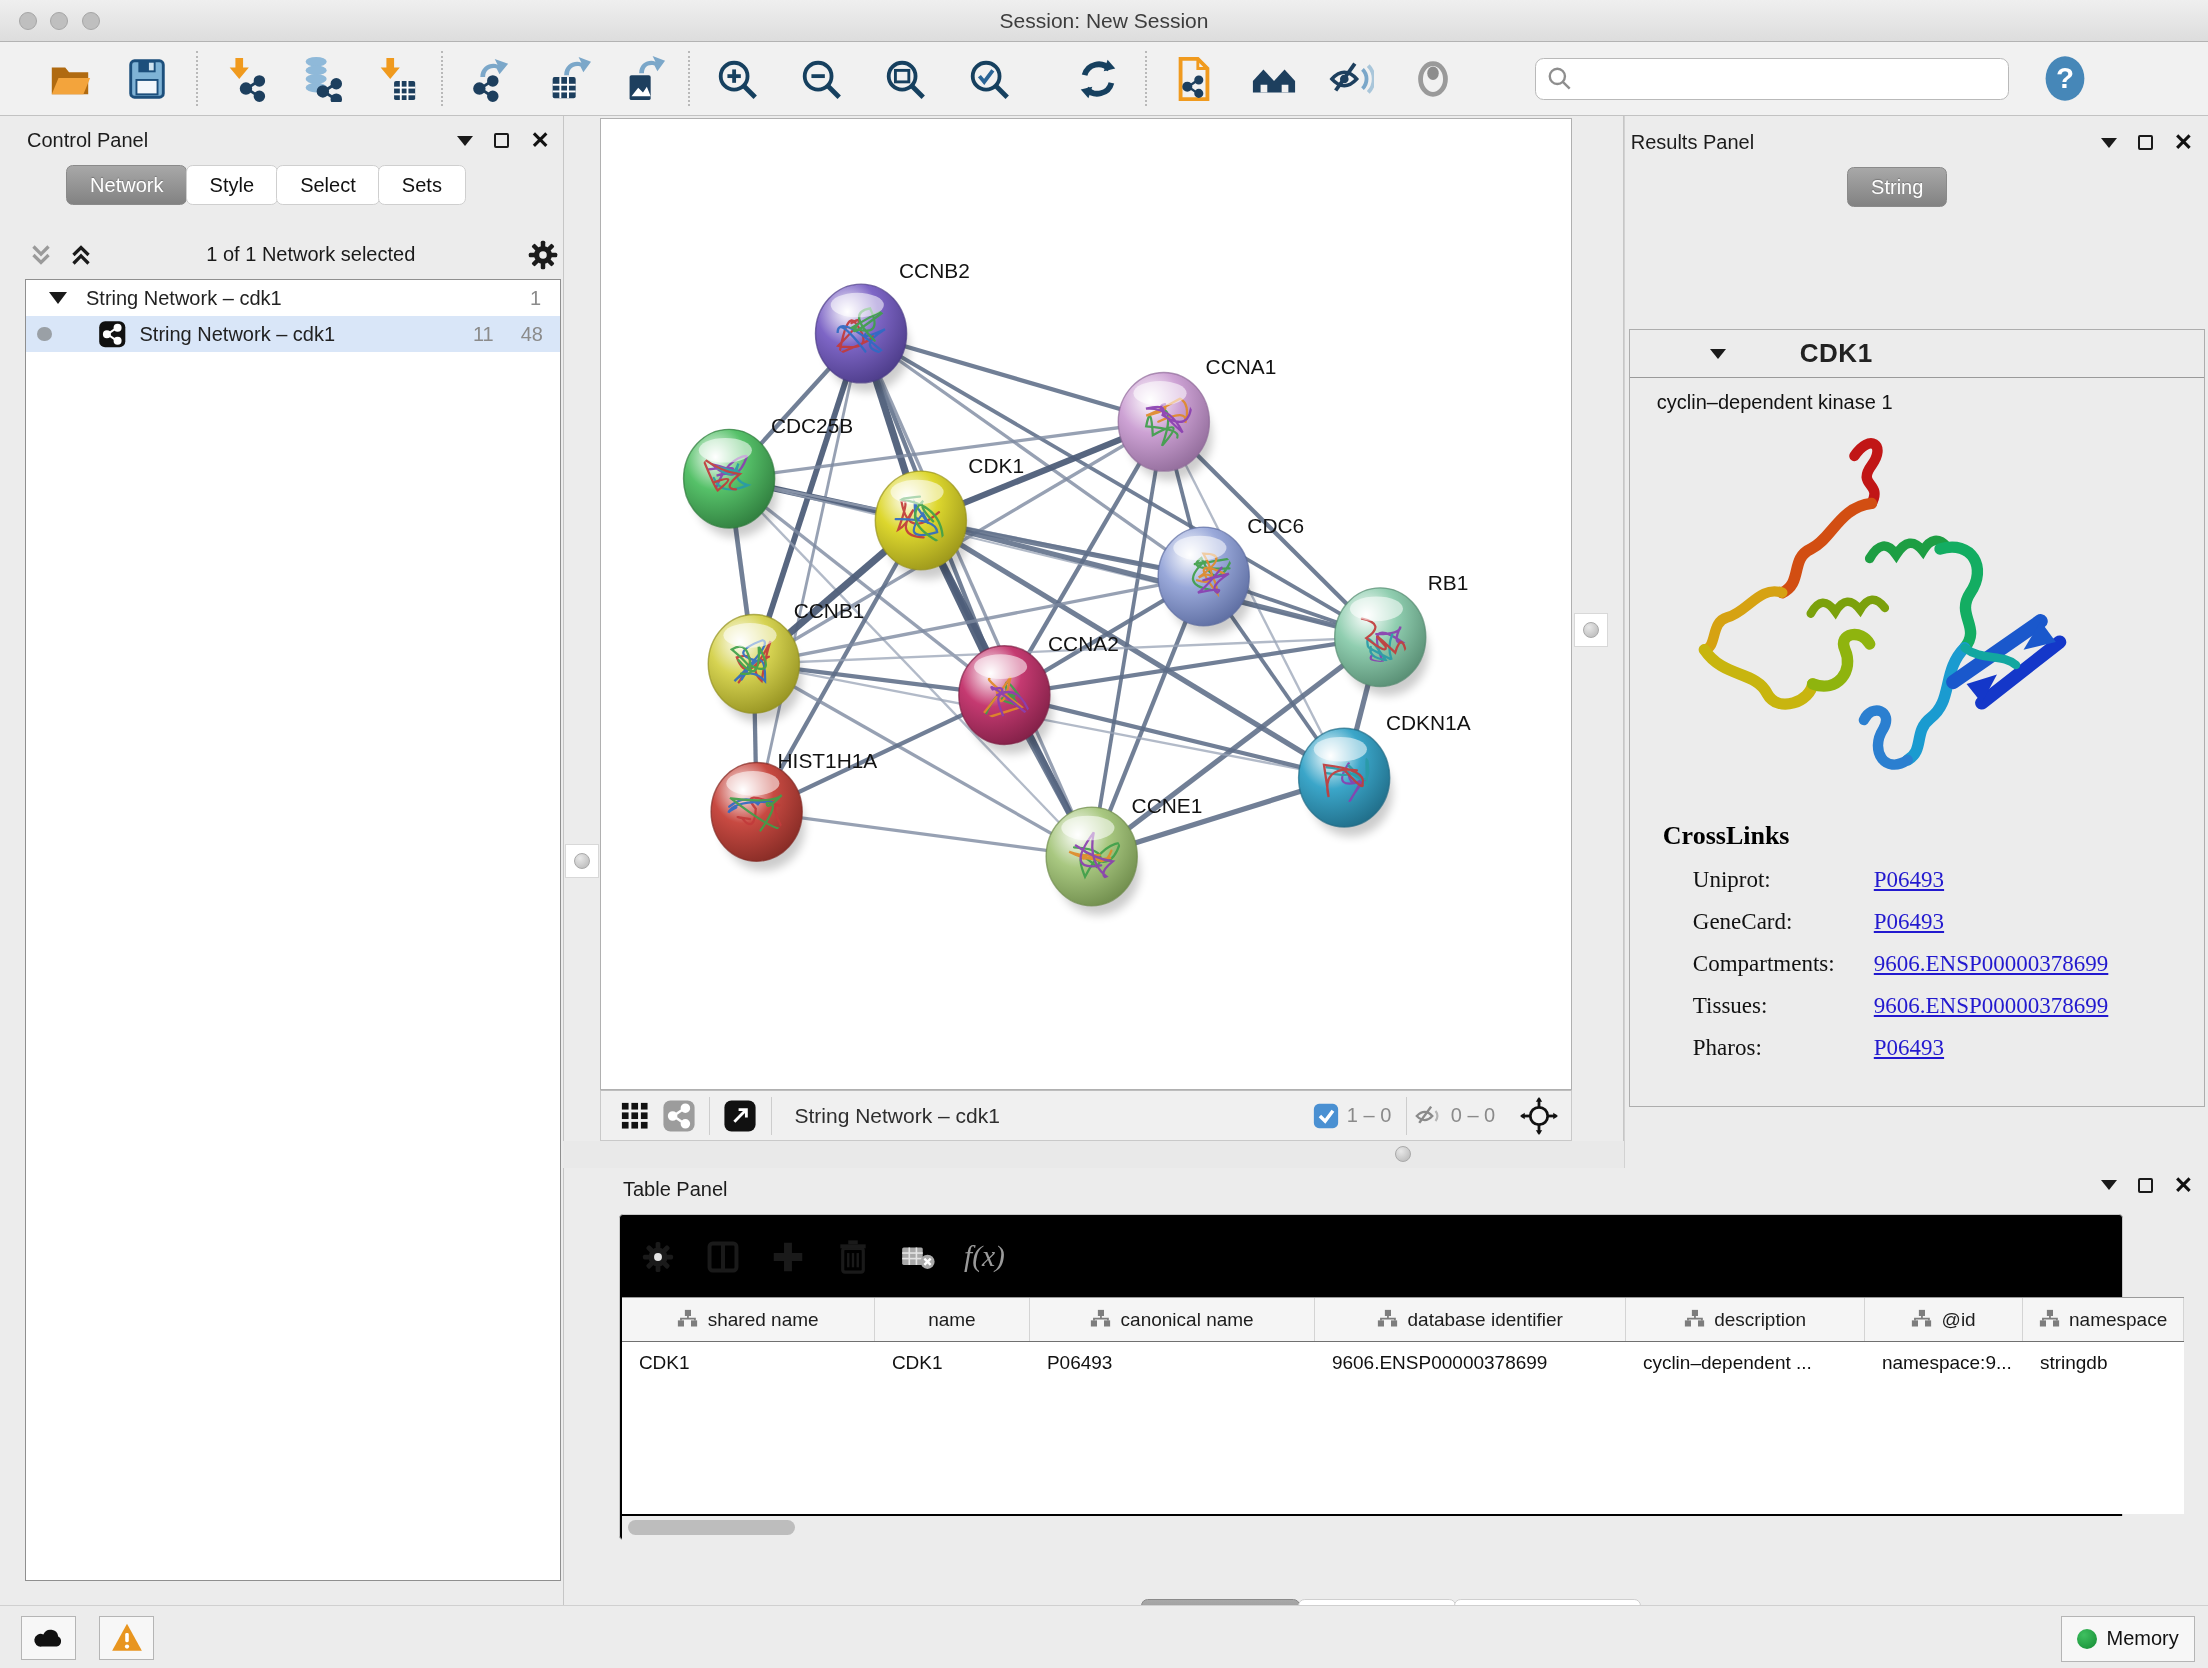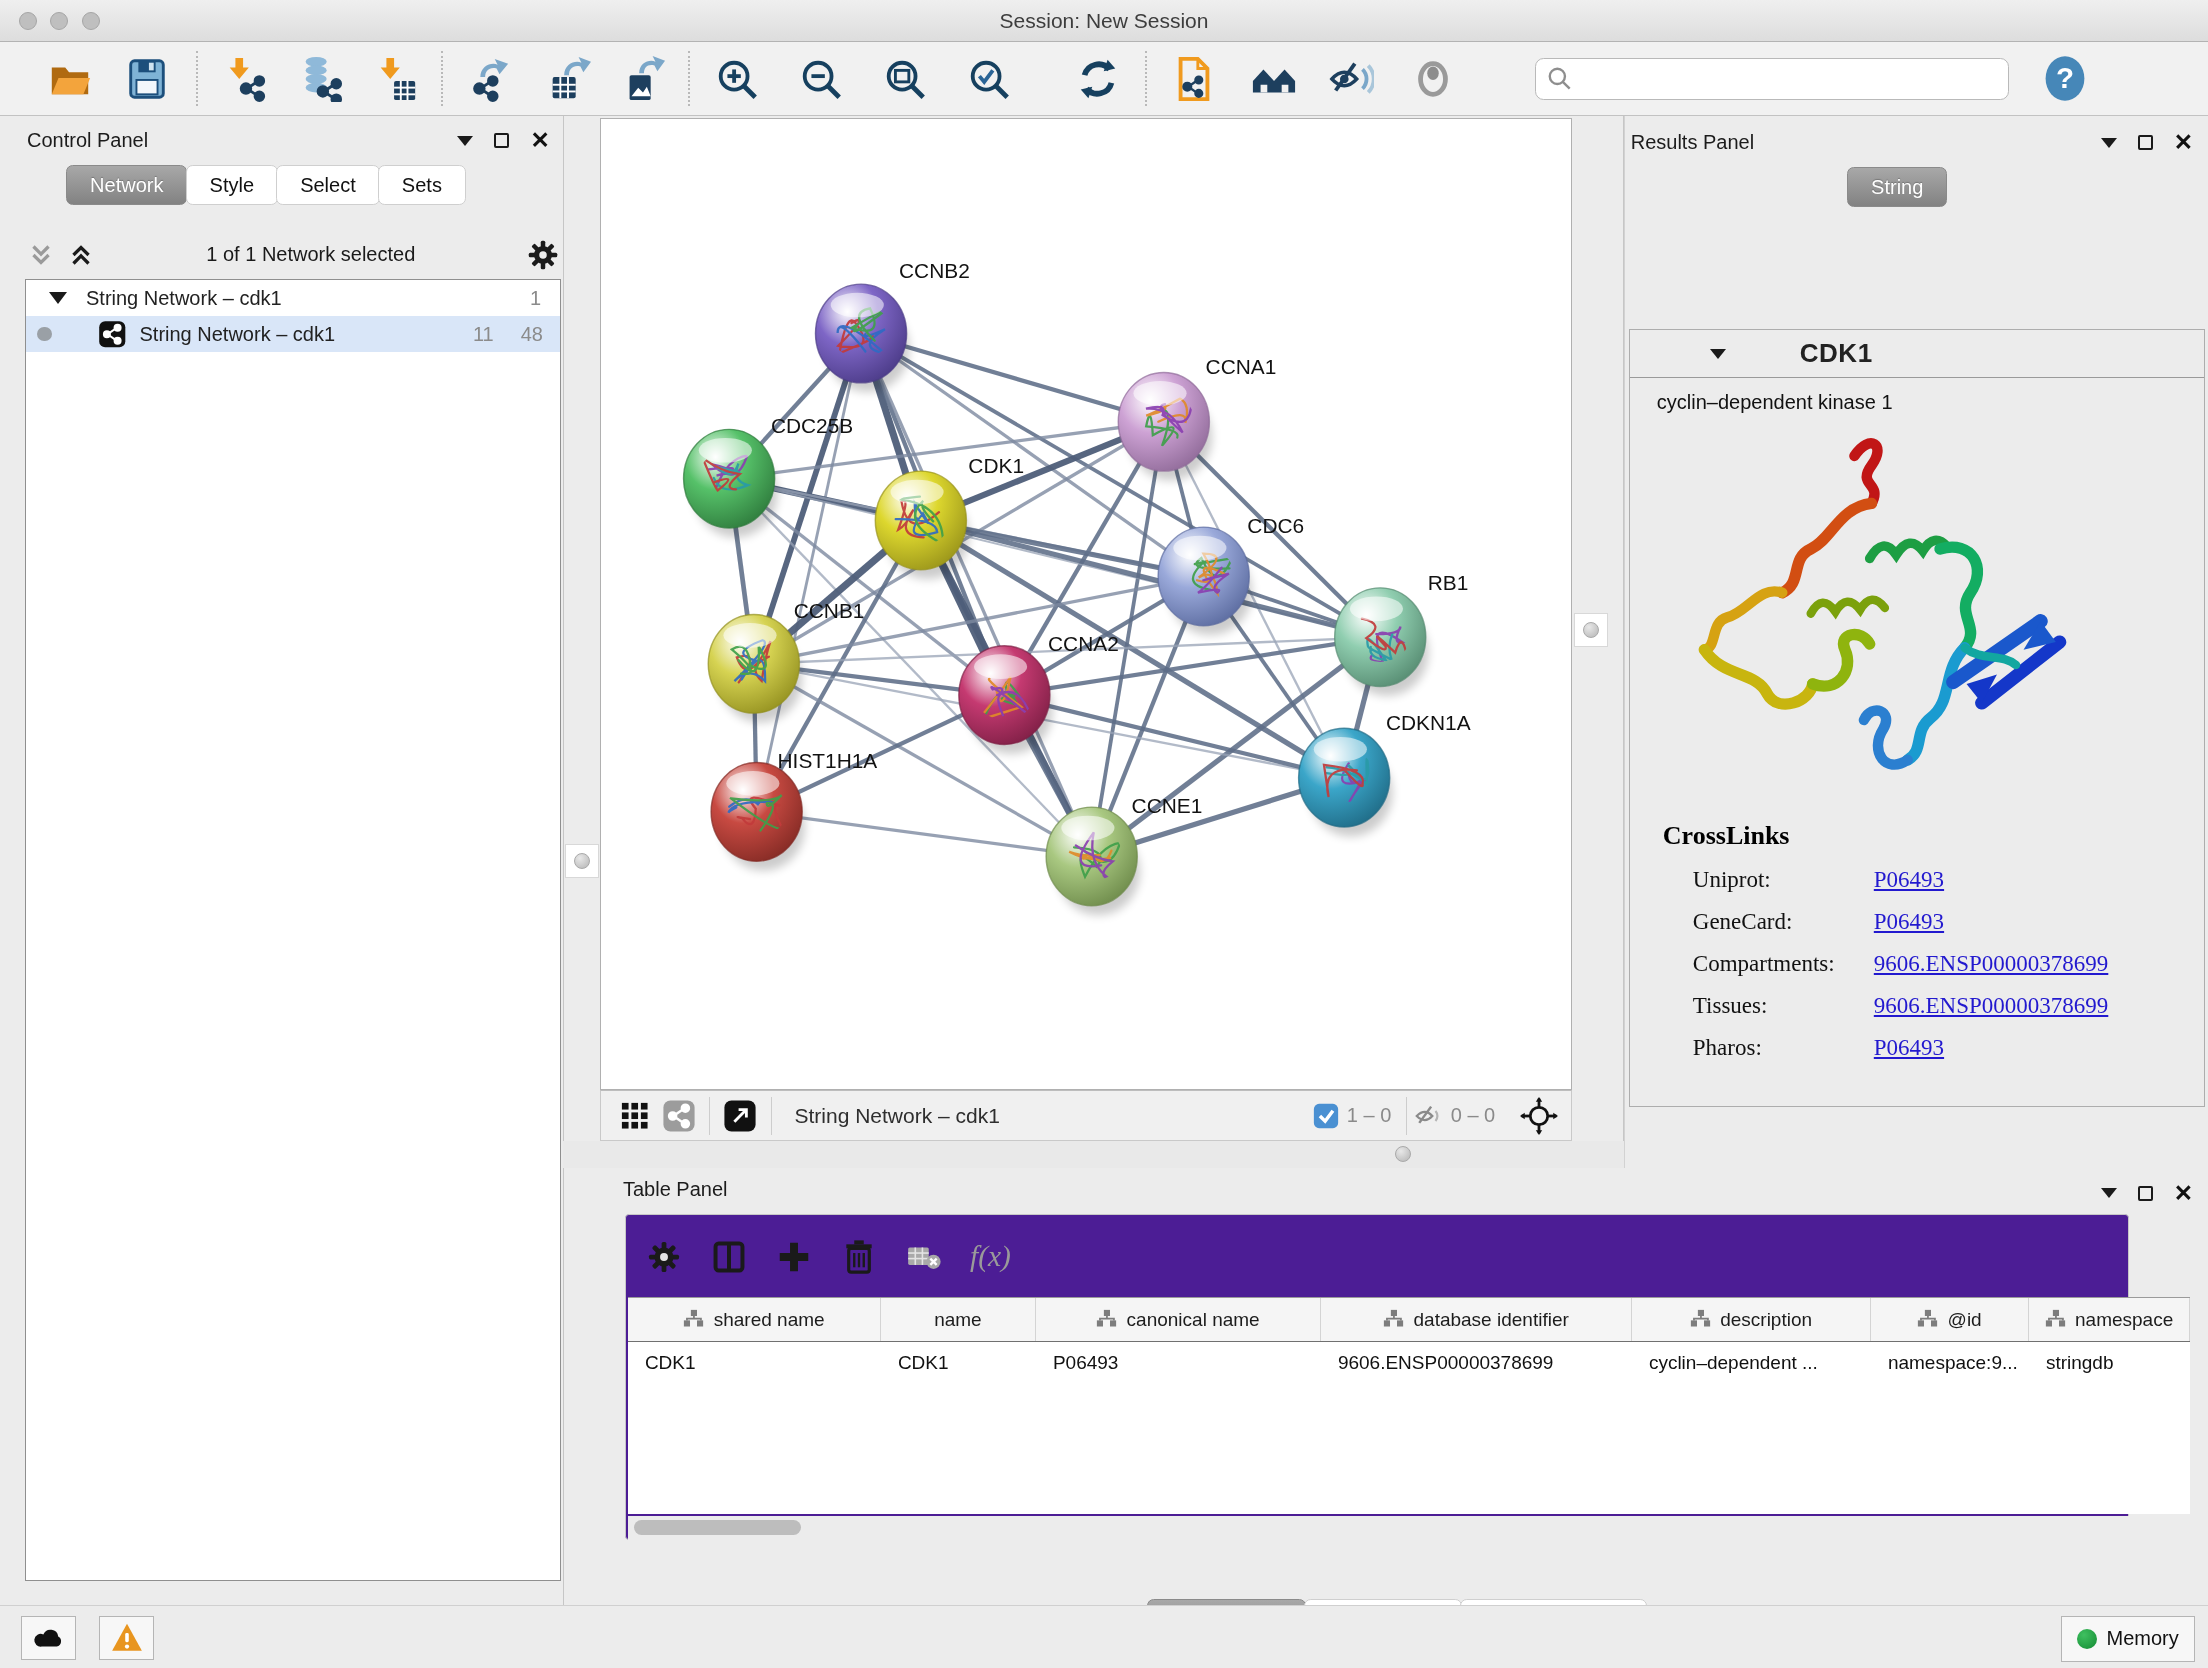--- a/index.html
+++ b/index.html
@@ -84,23 +84,23 @@
   #rp-protein-name { font-size:26px; font-weight:bold; margin-left:74px; letter-spacing:0.5px; }
   #rp-desc { font-size:20px; color:#111; padding:13.3px 0 0 27px; }
   #crosslinks { position:absolute; left:0; top:491px; width:100%; font-family:"Liberation Serif", serif; }
   #xl-head { font-size:26px; font-weight:bold; color:#000; margin-left:33px; }
   .xrow { display:flex; margin:16px 0 0 63px; font-size:23px; }
   .xlabel { width:181px; color:#111; }
   .xlink { color:#2219cf; text-decoration:underline; }
 
   
   #table-panel { left:600px; top:1168px; width:1608px; height:438px; background:#ececec; }
-  #tp-header { position:absolute; left:23px; right:15px; top:9.5px; display:flex; align-items:flex-end; }
-  #tp-toolbox { position:absolute; left:25px; top:46px; width:1504px; height:326px;
-    background:#4c1d95; border:1px solid #c7c7c7; border-radius:3.8px; }
+  #tp-header { position:absolute; left:23px; right:15px; top:9.5px; display:flex; align-items:flex-start; }
+  #tp-toolbox { position:absolute; left:19px; top:46px; width:1504px; height:326px;
+    background:#000000; border:1px solid #c7c7c7; border-radius:3.8px; }
   #tp-icons { position:absolute; left:19px; top:7.6px; height:68px; display:flex; align-items:center; gap:27px; }
   #fx-label { font-family:"Liberation Serif", serif; font-style:italic; font-size:29.5px; color:#9a9a9a; }
   #node-table { position:absolute; left:1.9px; top:82px; width:1562px; height:217px; background:#fff; border-top:1px solid #9a9a9a; }
   .thead { display:flex; height:44px; background:#f5f5f5; border-bottom:1.9px solid #707070; }
   .th { display:flex; align-items:center; justify-content:center; gap:9.5px; font-size:19px; color:#1c1c1c;
         border-right:1px solid #d4d4d4; overflow:hidden; white-space:nowrap; }
   .trow { display:flex; height:42px; }
   .td { display:flex; align-items:center; padding-left:17px; font-size:19px; color:#111;
         overflow:hidden; white-space:nowrap; }
   #tp-scrollbar { position:absolute; left:1.9px; top:301px; width:1562px; height:24px; background:#ececec; }

